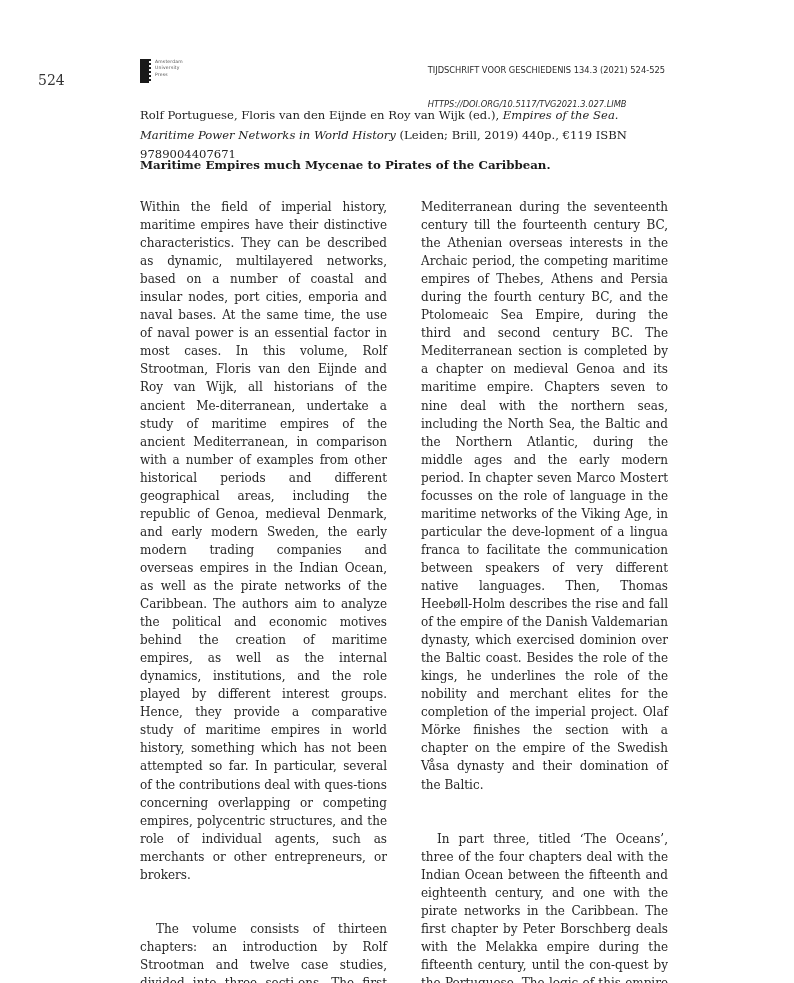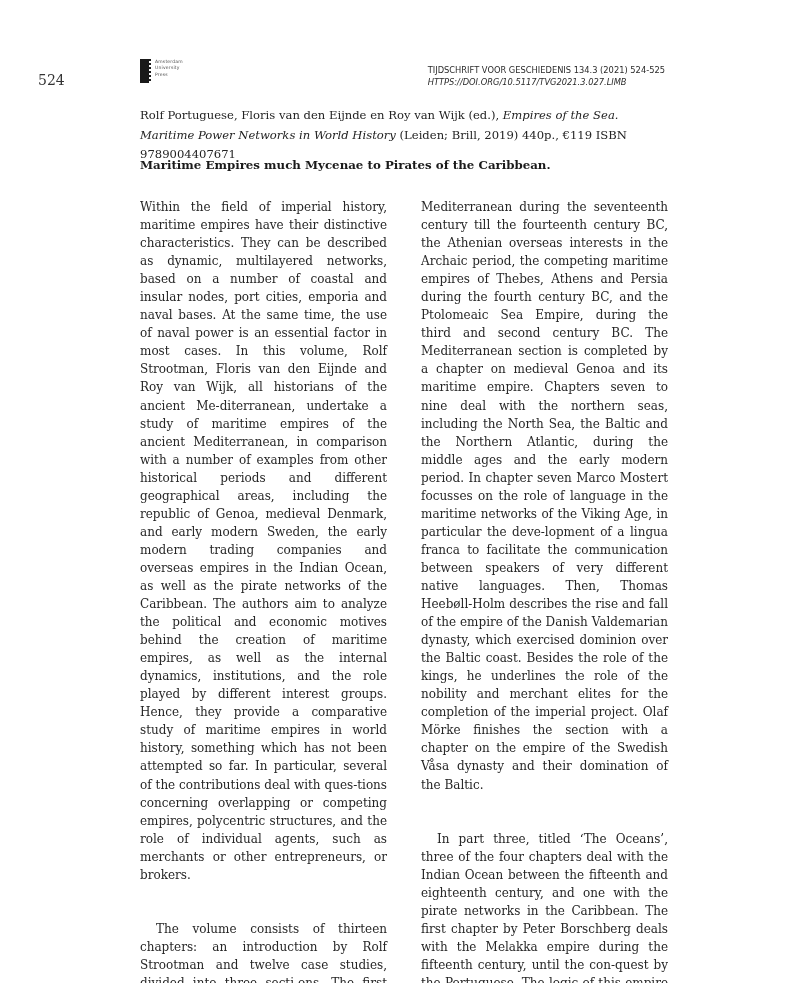--- a/index.html
+++ b/index.html
@@ -4,21 +4,21 @@
 <style>
   html, body { margin: 0; padding: 0; background: #ffffff; }
   body { width: 794px; height: 983px; position: relative; overflow: hidden; color: #1f1f1f; }
   .page-number { position: absolute; left: 38px; top: 72px; font-family: "DejaVu Serif", serif; font-size: 14px; color: #333; }
   .logo { position: absolute; left: 140px; top: 59px; display: flex; align-items: flex-start; }
   .logo-bar { width: 9px; height: 24px; background: #1a1a1a; position: relative; }
   .logo-bar::after { content: ""; position: absolute; right: -2px; top: 0; width: 2px; height: 24px;
     background: repeating-linear-gradient(to bottom, #1a1a1a 0 2px, transparent 2px 4px); }
   .logo-text { margin-left: 6px; font-family: "DejaVu Sans", sans-serif; font-size: 4.5px; line-height: 6.3px; color: #555; letter-spacing: 0.2px; }
   .journal { position: absolute; right: 129px; top: 64px; text-align: left; font-family: "DejaVu Sans", sans-serif; font-size: 8.3px; line-height: 12px; color: #2a2a2a; }
-  .journal .doi { font-style: italic; }
+  .journal .doi { font-style: italic; margin-top: 22px; }
   .citation { position: absolute; left: 140px; top: 106px; width: 530px; font-family: "DejaVu Serif", serif; font-size: 11.6px; line-height: 19.5px; color: #222; }
   .citation em { font-style: italic; }
   .review-title { position: absolute; left: 140px; top: 158px; font-family: "DejaVu Serif", serif; font-weight: bold; font-size: 11.8px; color: #1a1a1a; }
   .col { position: absolute; top: 198px; width: 247px; font-family: "DejaVu Serif", serif; font-size: 12px; line-height: 18.05px; color: #262626; text-align: justify; hyphens: none; }
   .col-left { left: 140px; }
   .col-right { left: 421px; }
   .col p { margin: 0; }
   .col p.indent { text-indent: 16px; margin-top: 36px; }
   .footer { position: absolute; left: 140px; top: 929px; font-family: "DejaVu Sans", sans-serif; font-size: 7.6px; line-height: 11px; color: #333; }
 </style>

